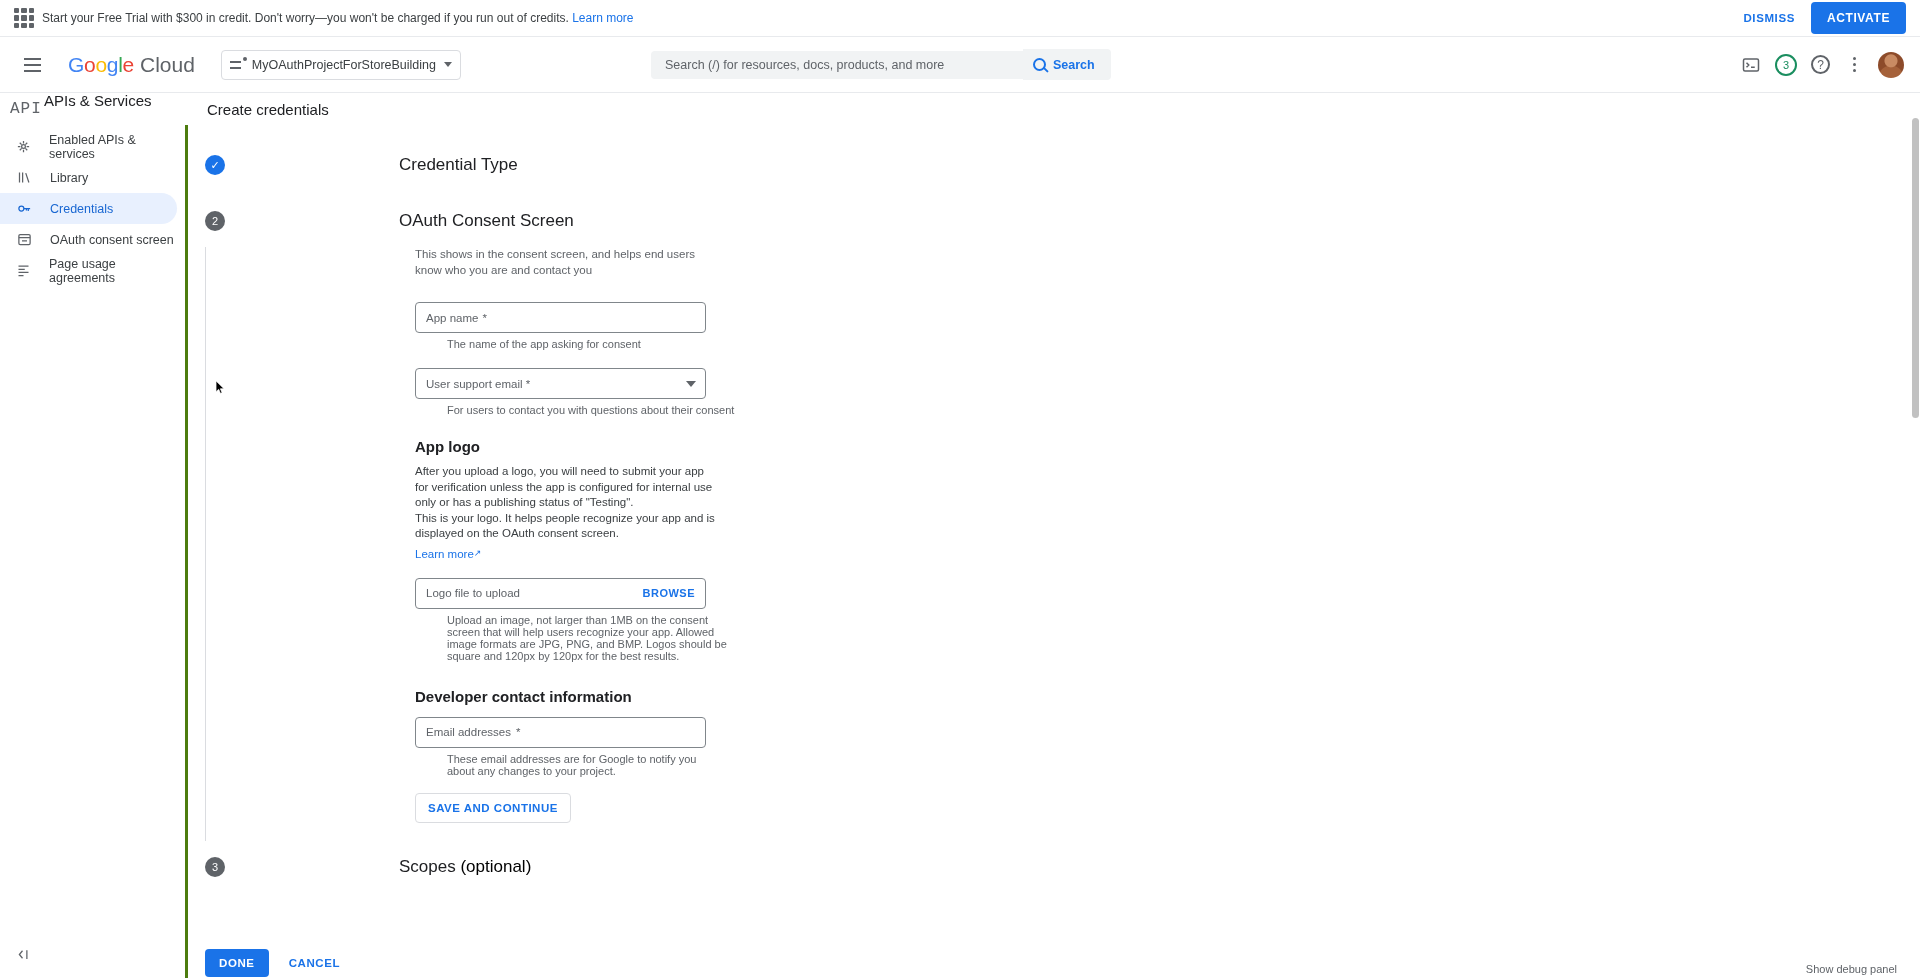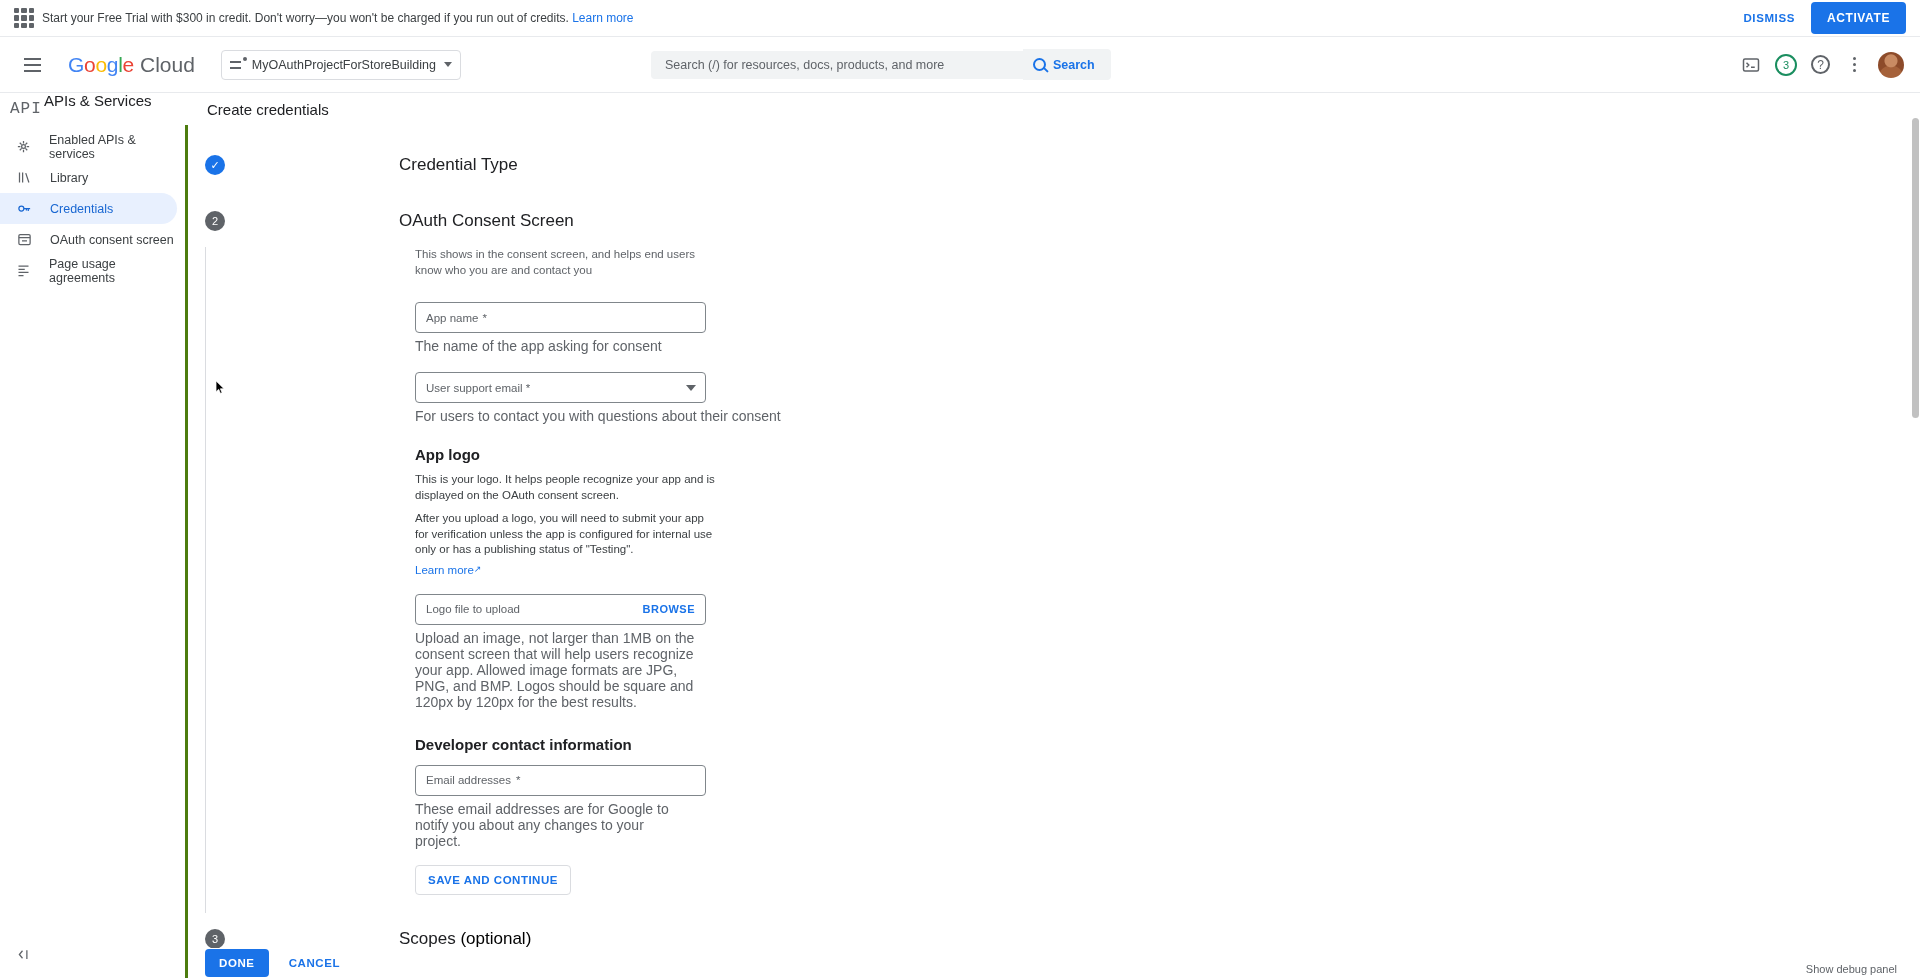--- a/index.html
+++ b/index.html
@@ -143,21 +143,21 @@
   .section-title { font-size: 15px; font-weight: bold; color: #202124; margin: 0 0 9px 0; }
   .helper { font-size: 11.5px; color: #5f6368; line-height: 1.35; max-width: 300px; }
   .body-text { font-size: 11.5px; color: #3c4043; line-height: 1.35; max-width: 300px; }
 
   .field {
     position: relative; width: 291px; height: 31px; border: 1px solid #80868b; border-radius: 4px;
     display: flex; align-items: center; padding: 0 10px; background: #fff; cursor: text;
   }
   .field .ph { font-size: 11.5px; color: #5f6368; }
   .req { color: #d93025; }
-  .field-hint { font-size: 14px; color: #5f6368; margin-top: 5px; }
+  .field-hint { font-size: 11px; color: #5f6368; margin-top: 5px; margin-left: 32px; }
   .select-arrow { position: absolute; right: 9px; width: 0; height: 0;
     border-left: 5px solid transparent; border-right: 5px solid transparent; border-top: 6px solid #5f6368; }
   .browse { margin-left: auto; color: #1a73e8; font-size: 11px; font-weight: bold; letter-spacing: .5px; cursor: pointer; }
   .link { color: #1a73e8; font-size: 11.5px; text-decoration: none; cursor: pointer; }
   .ext { font-size: 9px; vertical-align: 2px; }
 
   .save-btn {
     margin-top: 4px; background: #fff; border: 1px solid #dadce0; color: #1a73e8;
     font-size: 11.5px; font-weight: bold; letter-spacing: .5px; padding: 8px 12px;
     border-radius: 4px; cursor: pointer; font-family: "Liberation Sans", sans-serif;
@@ -352,22 +352,22 @@
 
       
       <div class="field" style="margin-top:18px;">
         <span class="ph">User support email *</span>
         <span class="select-arrow"></span>
       </div>
       <div class="field-hint">For users to contact you with questions about their consent</div>
 
       
       <h3 class="section-title" style="margin-top:22px;">App logo</h3>
+      <div class="body-text" style="margin-top:8px;">After you upload a logo, you will need to submit your app for verification unless the app is configured for internal use only or has a publishing status of "Testing".</div>
       <div class="body-text">This is your logo. It helps people recognize your app and is displayed on the OAuth consent screen.</div>
-      <div class="body-text" style="margin-top:8px;">After you upload a logo, you will need to submit your app for verification unless the app is configured for internal use only or has a publishing status of "Testing".</div>
       <a class="link" href="#" style="display:inline-block;margin-top:6px;">
         <span>Learn more</span><span class="ext">↗</span>
       </a>
 
       
       <div class="field" style="margin-top:16px;">
         <span class="ph">Logo file to upload</span>
         <span class="browse">BROWSE</span>
       </div>
       <div class="field-hint" style="max-width:292px;">Upload an image, not larger than 1MB on the consent screen that will help users recognize your app. Allowed image formats are JPG, PNG, and BMP. Logos should be square and 120px by 120px for the best results.</div>

